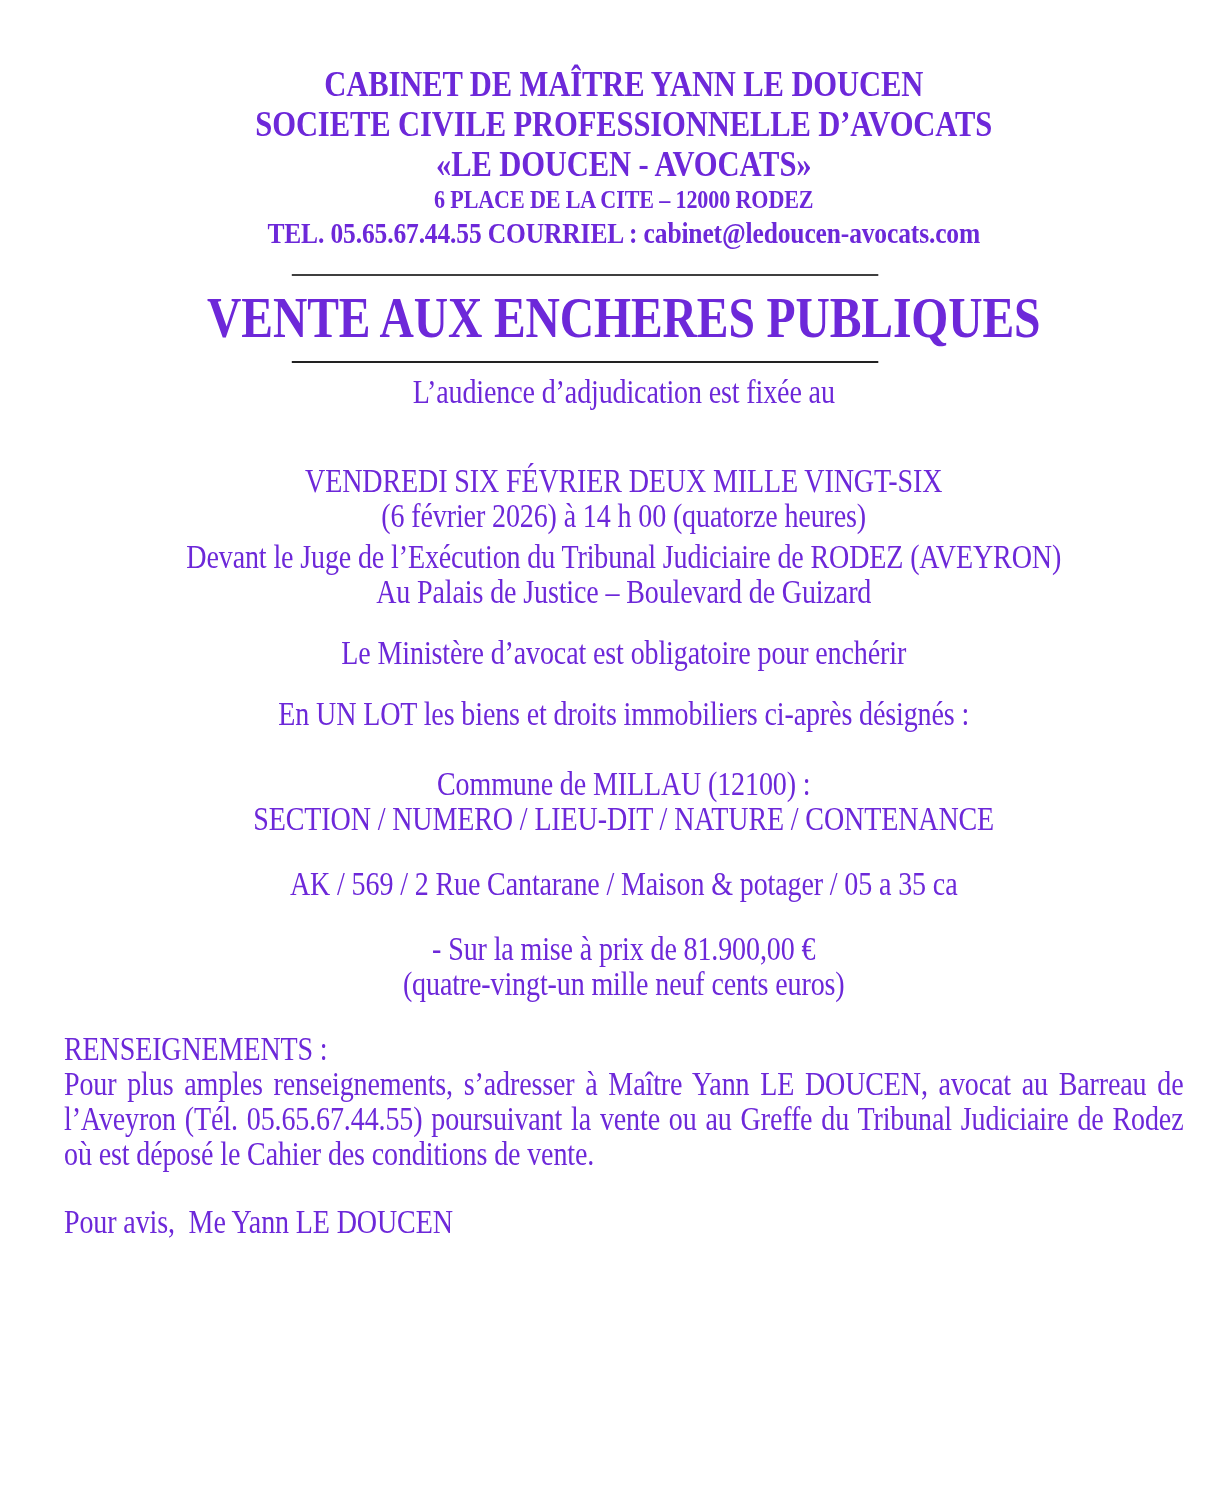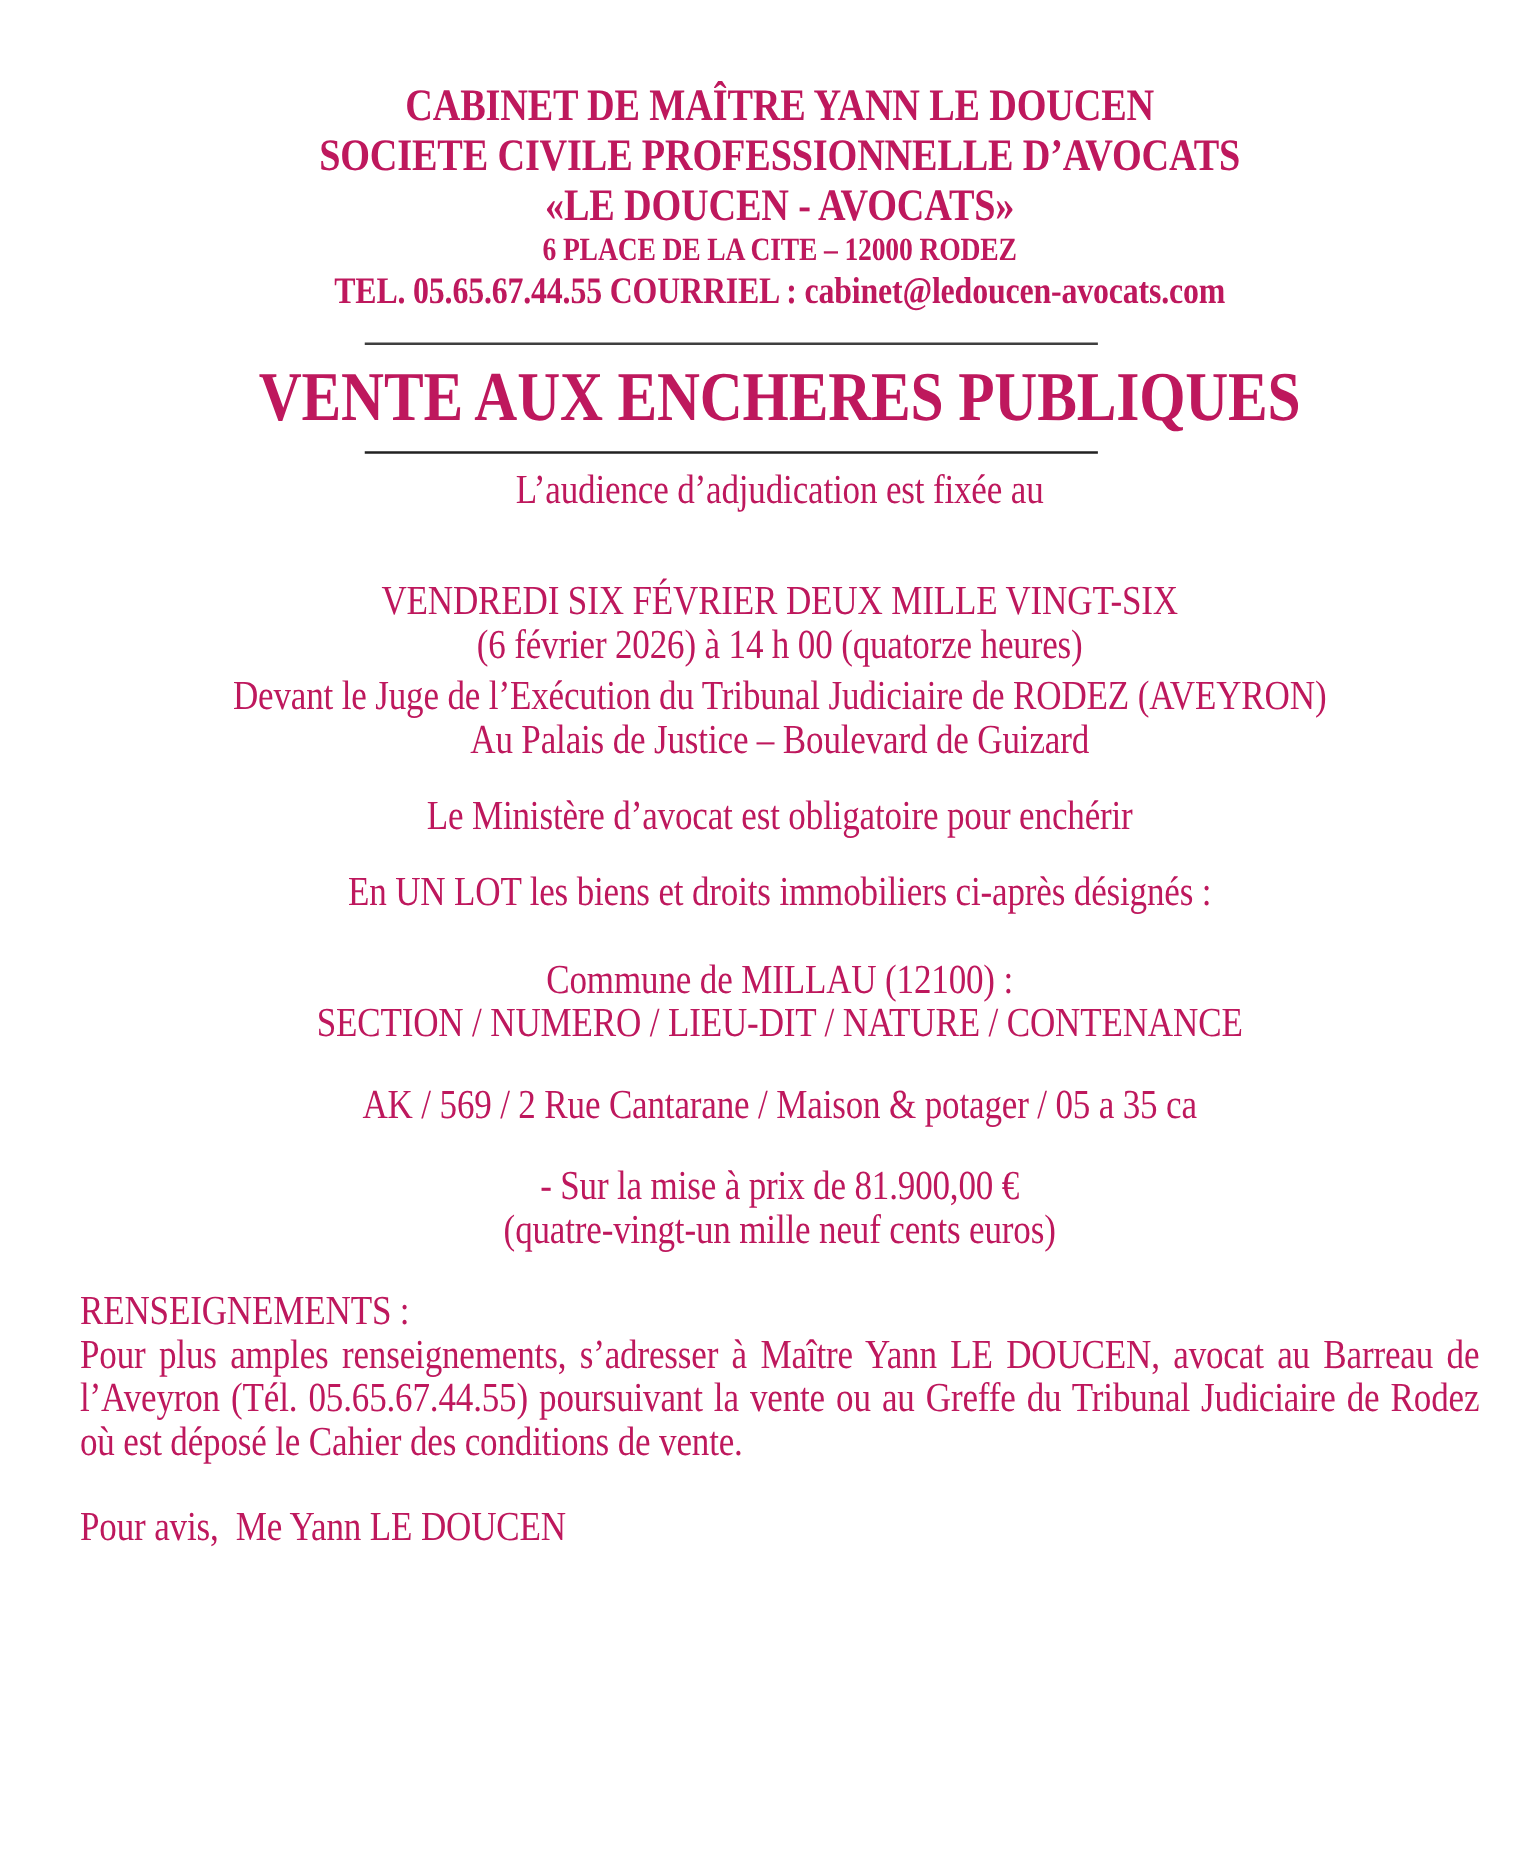--- a/index.html
+++ b/index.html
@@ -3,21 +3,21 @@
 <meta charset="utf-8">
 <style>
   html, body { margin: 0; padding: 0; background: #ffffff; }
   .doc {
     position: relative;
     width: 1228px;
     height: 1488px;
     background: #ffffff;
     overflow: hidden;
     font-family: "Liberation Serif", "DejaVu Serif", serif;
-    color: #be185d;
+    color: #6d28d9;
   }
   
   .content {
     position: absolute;
     left: 64px;
     top: 64px;
     width: 1317px;
     transform: scaleX(0.85);
     transform-origin: top left;
     text-align: center;

